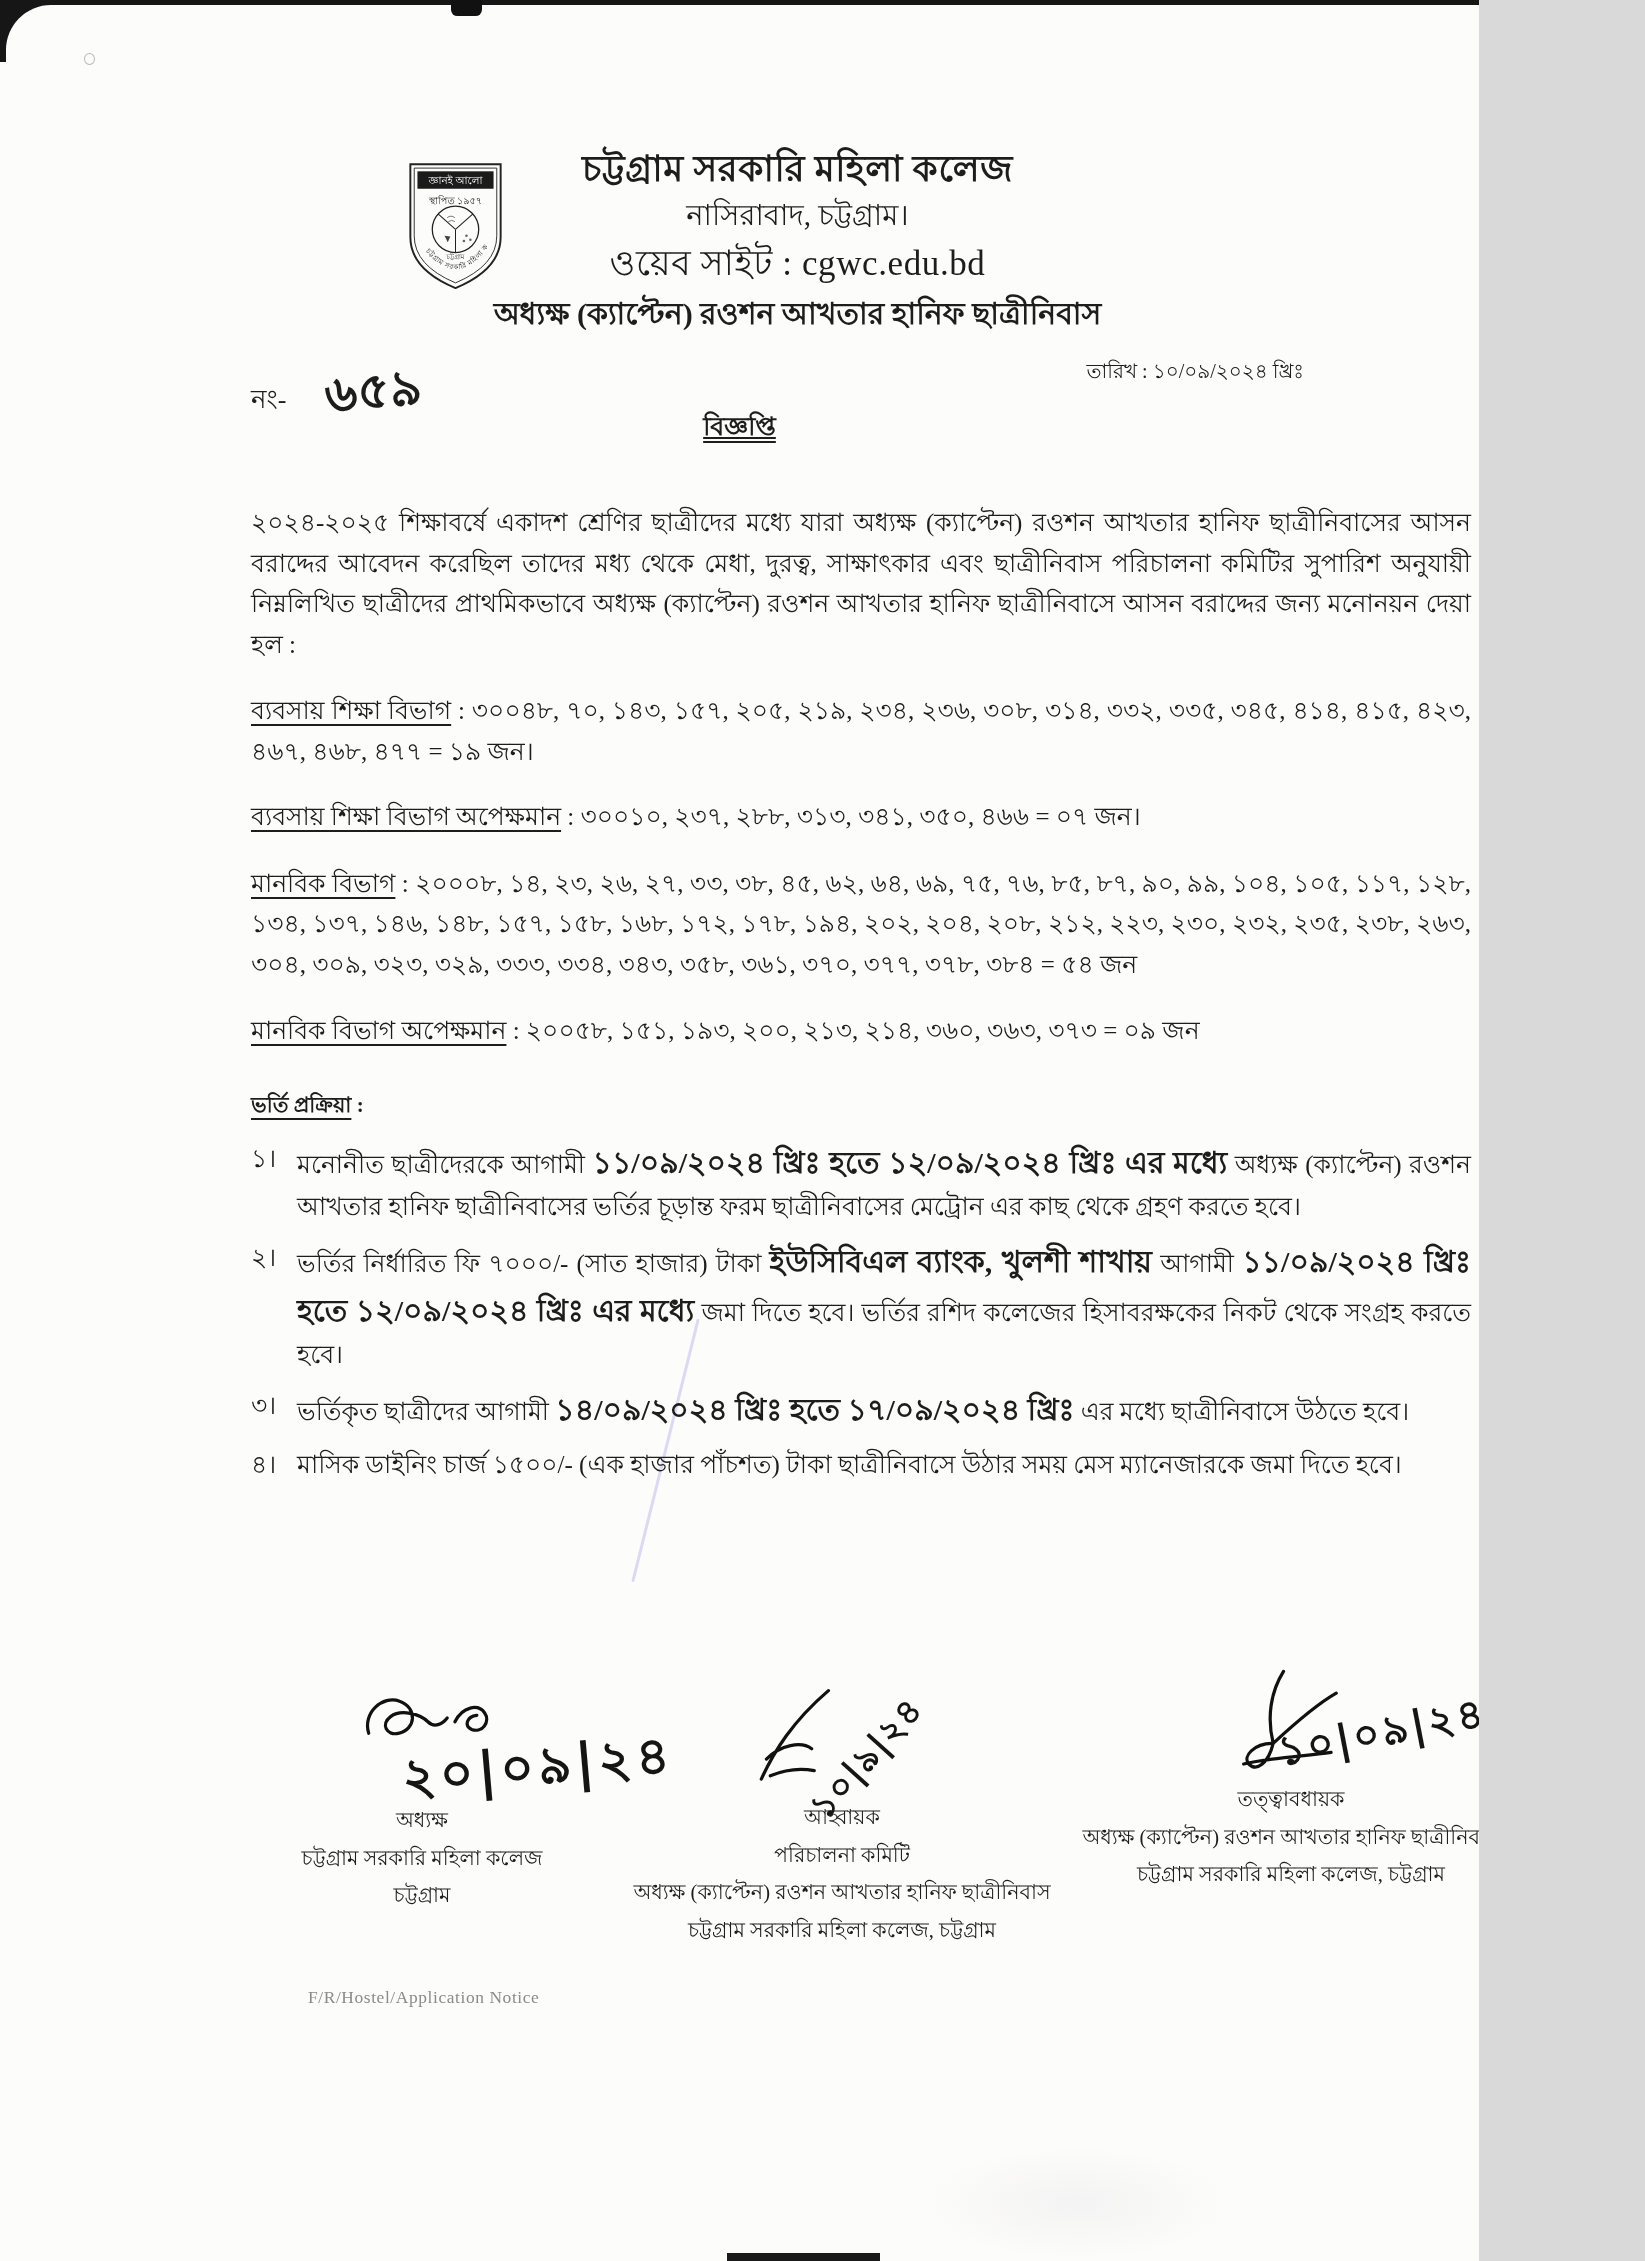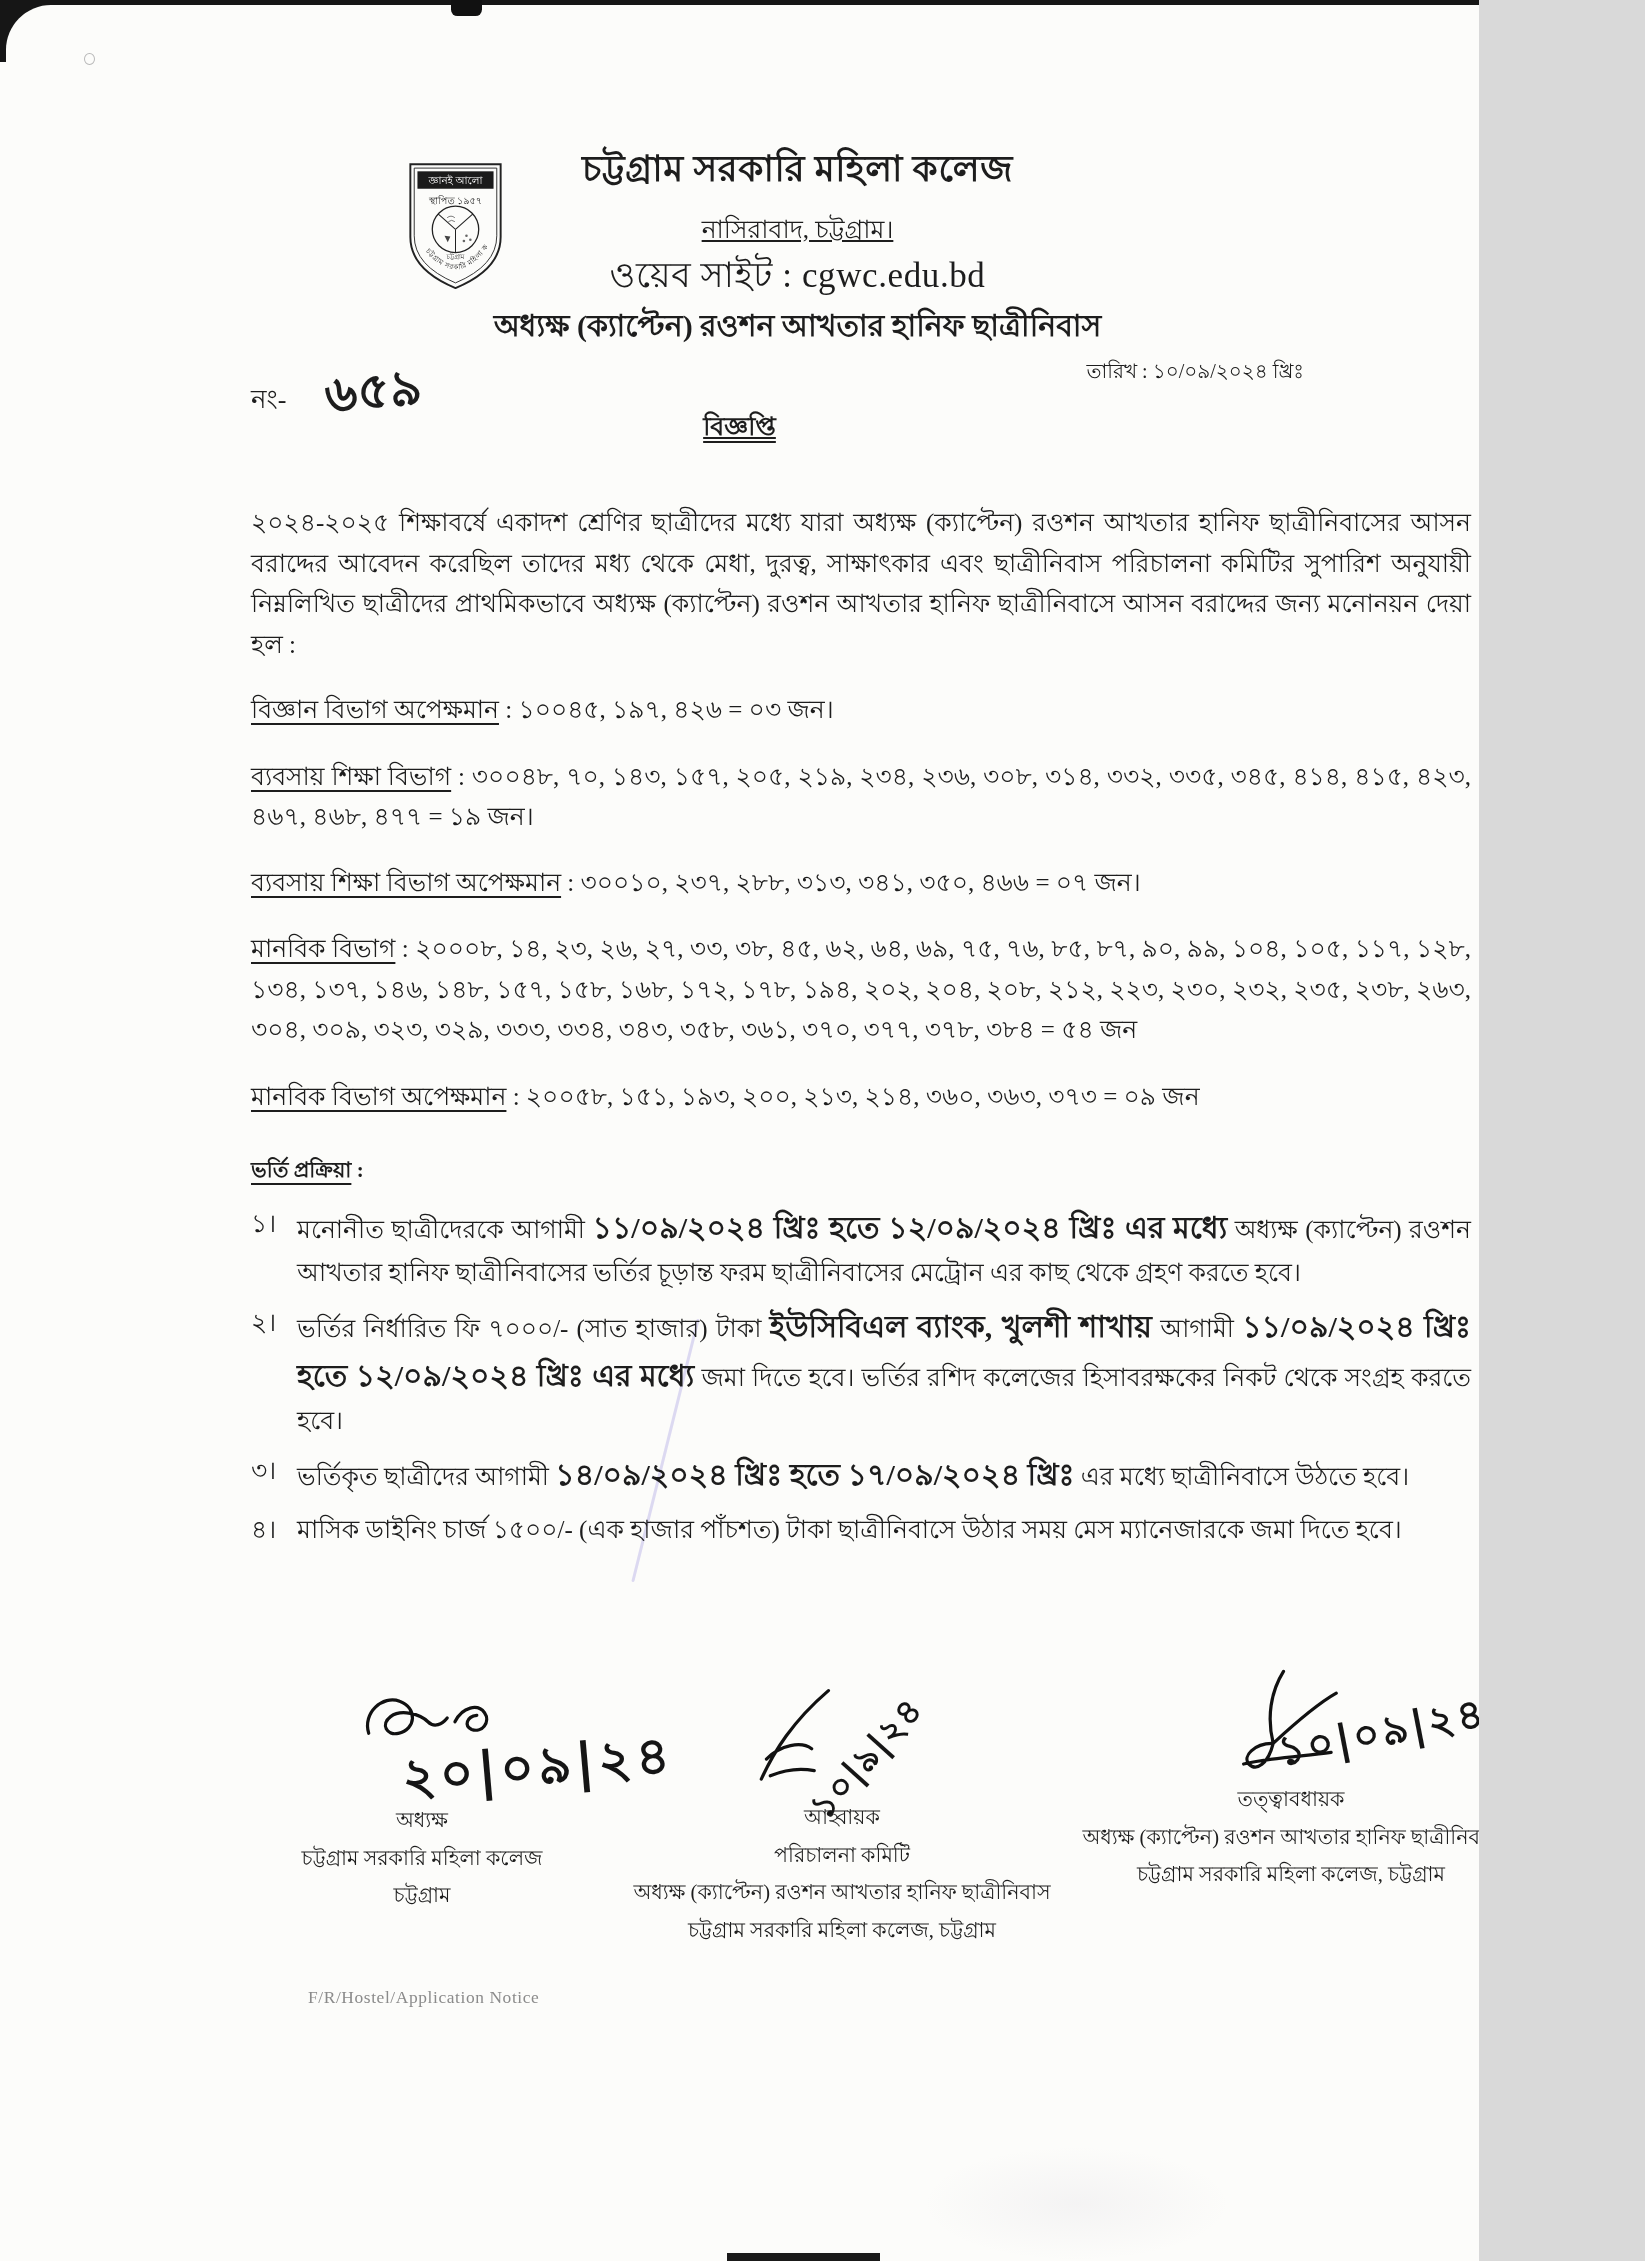--- a/index.html
+++ b/index.html
@@ -18,21 +18,21 @@
   .artifact-blob{position:absolute;top:0;left:451px;width:31px;height:15.5px;background:#111;border-radius:0 0 6.4px 6.4px;}
   .artifact-ring{position:absolute;top:53px;left:84px;width:9px;height:10.3px;border:1.3px solid #b9b9b9;border-radius:50%;}
   .artifact-bottom-bar{position:absolute;bottom:0;left:727px;width:153px;height:8.4px;background:#1a1a1a;}
   .artifact-smudge{position:absolute;top:2146px;left:922px;width:309px;height:115px;background:radial-gradient(ellipse at center,rgba(140,130,160,0.07),transparent 70%);}
   .pen-streak{position:absolute;top:1315px;left:664px;width:3.2px;height:271px;background:rgba(110,95,210,0.22);transform:rotate(14deg);border-radius:1.9px;}
 
   
   .logo{position:absolute;top:161px;left:407px;width:97px;height:129px;}
   .header-area{position:absolute;top:147px;left:271px;right:155px;text-align:center;line-height:1.25;}
   .college-name{font-size:36px;font-weight:700;letter-spacing:0.6px;}
-  .college-address{font-size:25px;margin-top:22px;text-decoration:underline;}
+  .college-address{font-size:29px;margin-top:5px;}
   .college-website{font-size:35px;margin-top:9px;letter-spacing:0.6px;}
   .hostel-name{font-size:30px;font-weight:700;margin-top:9px;}
 
   
   .ref-row{position:absolute;top:353px;left:251px;right:175px;}
   .ref-label{font-size:26px;}
   .ref-number{display:inline-block;font-size:50px;font-weight:700;margin-left:39px;transform:rotate(-5deg);font-family:"DejaVu Sans",sans-serif;}
   .date-line{position:absolute;right:0;top:2.6px;font-size:20px;}
 
   .notice-title{position:absolute;top:407px;left:0;width:100%;text-align:center;font-size:25px;font-weight:700;text-decoration:underline;}
@@ -114,21 +114,20 @@
   <div class="ref-row">
     <span class="ref-label">নং-</span><span class="ref-number">৬৫৯</span>
     <span class="date-line">তারিখ : ১০/০৯/২০২৪ খ্রিঃ</span>
   </div>
 
   <div class="notice-title"><span>বিজ্ঞপ্তি</span></div>
 
   <div class="body-flow">
     <p class="intro">২০২৪-২০২৫ শিক্ষাবর্ষে একাদশ শ্রেণির ছাত্রীদের মধ্যে যারা অধ্যক্ষ (ক্যাপ্টেন) রওশন আখতার হানিফ ছাত্রীনিবাসের আসন বরাদ্দের আবেদন করেছিল তাদের মধ্য থেকে মেধা, দুরত্ব, সাক্ষাৎকার এবং ছাত্রীনিবাস পরিচালনা কমিটির সুপারিশ অনুযায়ী নিম্নলিখিত ছাত্রীদের প্রাথমিকভাবে অধ্যক্ষ (ক্যাপ্টেন) রওশন আখতার হানিফ ছাত্রীনিবাসে আসন বরাদ্দের জন্য মনোনয়ন দেয়া হল :</p>
 
-    <p class="dept"><span class="dept-label">বিজ্ঞান বিভাগ অপেক্ষমান</span><span> : ১০০৪৫, ১৯৭, ৪২৬ = ০৩ জন।</span></p>
     <p class="dept group-gap"><span class="dept-label">ব্যবসায় শিক্ষা বিভাগ</span><span> : ৩০০৪৮, ৭০, ১৪৩, ১৫৭, ২০৫, ২১৯, ২৩৪, ২৩৬, ৩০৮, ৩১৪, ৩৩২, ৩৩৫, ৩৪৫, ৪১৪, ৪১৫, ৪২৩, ৪৬৭, ৪৬৮, ৪৭৭ = ১৯ জন।</span></p>
     <p class="dept"><span class="dept-label">ব্যবসায় শিক্ষা বিভাগ অপেক্ষমান</span><span> : ৩০০১০, ২৩৭, ২৮৮, ৩১৩, ৩৪১, ৩৫০, ৪৬৬ = ০৭ জন।</span></p>
     <p class="dept group-gap"><span class="dept-label">মানবিক বিভাগ</span><span> : ২০০০৮, ১৪, ২৩, ২৬, ২৭, ৩৩, ৩৮, ৪৫, ৬২, ৬৪, ৬৯, ৭৫, ৭৬, ৮৫, ৮৭, ৯০, ৯৯, ১০৪, ১০৫, ১১৭, ১২৮, ১৩৪, ১৩৭, ১৪৬, ১৪৮, ১৫৭, ১৫৮, ১৬৮, ১৭২, ১৭৮, ১৯৪, ২০২, ২০৪, ২০৮, ২১২, ২২৩, ২৩০, ২৩২, ২৩৫, ২৩৮, ২৬৩, ৩০৪, ৩০৯, ৩২৩, ৩২৯, ৩৩৩, ৩৩৪, ৩৪৩, ৩৫৮, ৩৬১, ৩৭০, ৩৭৭, ৩৭৮, ৩৮৪ = ৫৪ জন</span></p>
     <p class="dept group-gap"><span class="dept-label">মানবিক বিভাগ অপেক্ষমান</span><span> : ২০০৫৮, ১৫১, ১৯৩, ২০০, ২১৩, ২১৪, ৩৬০, ৩৬৩, ৩৭৩  = ০৯ জন</span></p>
 
     <div class="admission-heading"><span class="hw">ভর্তি প্রক্রিয়া</span><span> :</span></div>
 
     <div class="admission-list">
       <div class="adm-item">
         <span class="adm-marker">১।</span>

